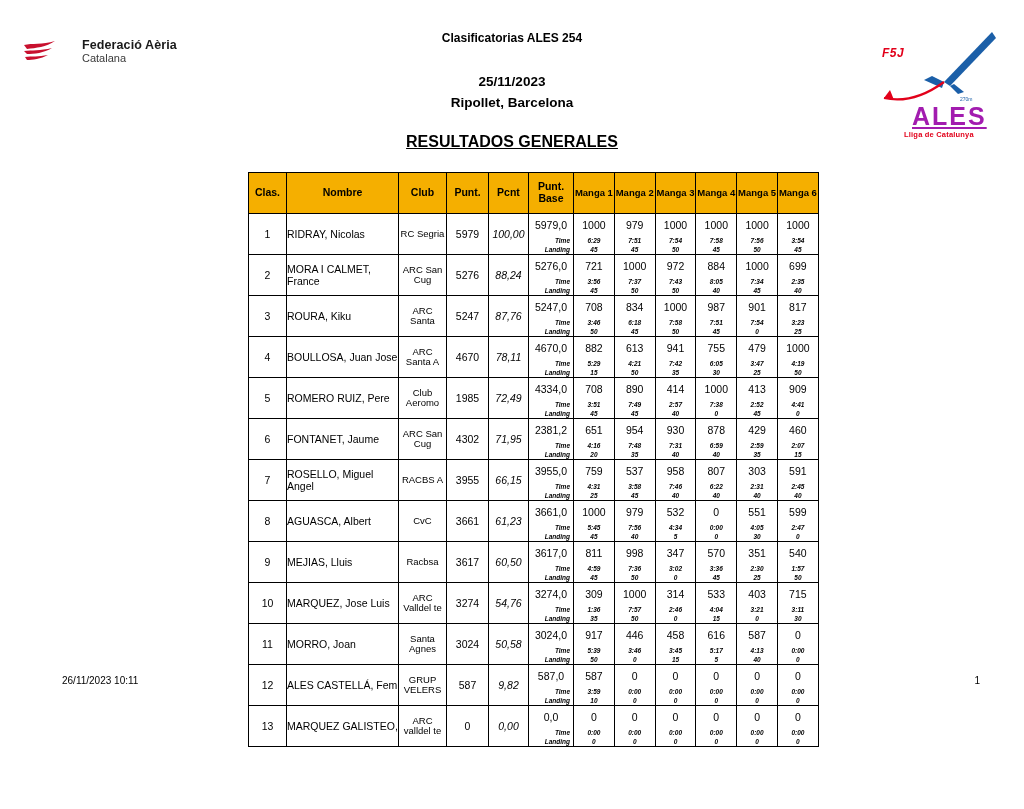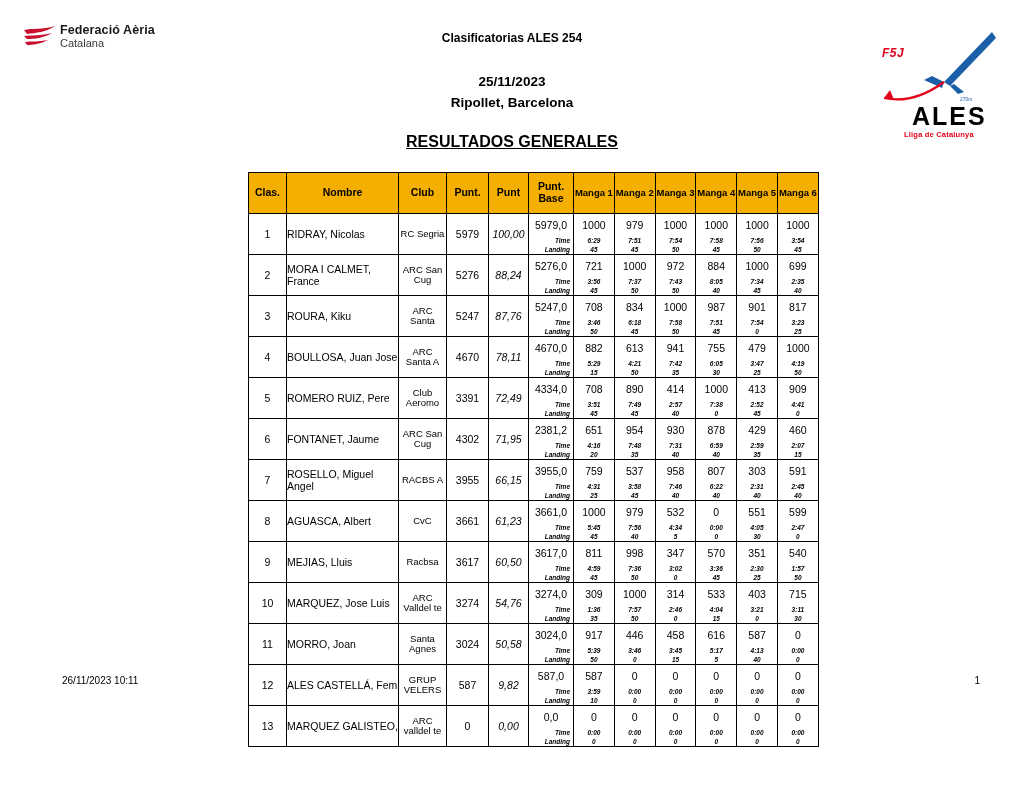--- a/index.html
+++ b/index.html
@@ -13,24 +13,24 @@
     position: relative;
     font-family: "Liberation Sans", sans-serif;
     color: #000;
     overflow: hidden;
   }
 
   
   .logo-left {
     position: absolute;
     left: 22px;
-    top: 23px;
+    top: 38px;
     display: flex;
     align-items: center;
-    gap: 2px;
+    gap: 24px;
   }
   .logo-left .mark {
     width: 36px;
     height: 26px;
     position: relative;
   }
   .logo-left .mark svg { display: block; }
   .logo-left .txt {
     line-height: 1.15;
   }
@@ -97,23 +97,24 @@
     font-style: italic;
     color: #e2001a;
     letter-spacing: .5px;
   }
   .logo-right .ales {
     position: absolute;
     left: 38px;
     top: 78px;
     font-size: 25px;
     font-weight: bold;
-    color: #000000;
+    color: #a21caf;
     letter-spacing: 2px;
     font-family: "Liberation Sans", sans-serif;
+    text-decoration: underline;
   }
   .logo-right .lliga {
     position: absolute;
     left: 30px;
     top: 106px;
     font-size: 7.5px;
     font-weight: bold;
     color: #e2001a;
     letter-spacing: .2px;
   }
@@ -261,21 +262,21 @@
       <col class="c-manga">
         <col class="c-manga">
         <col class="c-manga">
     </colgroup>
     <thead>
       <tr>
         <th>Clas.</th>
         <th>Nombre</th>
         <th>Club</th>
         <th>Punt.</th>
-        <th>Punt</th>
+        <th>Pcnt</th>
         <th>Punt. Base</th>
         <th class="manga">Manga 1</th>
         <th class="manga">Manga 2</th>
         <th class="manga">Manga 3</th>
         <th class="manga">Manga 4</th>
         <th class="manga">Manga 5</th>
         <th class="manga">Manga 6</th>
       </tr>
     </thead>
     <tbody id="results-body">
@@ -404,21 +405,21 @@
           <td style="font-size: 6.5px; font-style: italic; font-weight: bold; text-align: center; border-top: none; border-right: 1px solid rgb(0, 0, 0); border-bottom: 1px solid rgb(0, 0, 0); border-left: 1px solid rgb(0, 0, 0); border-image: initial;">50</td>
           <td style="font-size: 6.5px; font-style: italic; font-weight: bold; text-align: center; border-top: none; border-right: 1px solid rgb(0, 0, 0); border-bottom: 1px solid rgb(0, 0, 0); border-left: 1px solid rgb(0, 0, 0); border-image: initial;">35</td>
           <td style="font-size: 6.5px; font-style: italic; font-weight: bold; text-align: center; border-top: none; border-right: 1px solid rgb(0, 0, 0); border-bottom: 1px solid rgb(0, 0, 0); border-left: 1px solid rgb(0, 0, 0); border-image: initial;">30</td>
           <td style="font-size: 6.5px; font-style: italic; font-weight: bold; text-align: center; border-top: none; border-right: 1px solid rgb(0, 0, 0); border-bottom: 1px solid rgb(0, 0, 0); border-left: 1px solid rgb(0, 0, 0); border-image: initial;">25</td>
           <td style="font-size: 6.5px; font-style: italic; font-weight: bold; text-align: center; border-top: none; border-right: 1px solid rgb(0, 0, 0); border-bottom: 1px solid rgb(0, 0, 0); border-left: 1px solid rgb(0, 0, 0); border-image: initial;">50</td>
         </tr>
         <tr class="row-main">
           <td class="clas" rowspan="3">5</td>
           <td class="nombre" rowspan="3">ROMERO RUIZ, Pere</td>
           <td class="club" rowspan="3">Club Aeromo</td>
-          <td class="punt" rowspan="3">3391</td>
+          <td class="punt" rowspan="3">1985</td>
           <td class="pcnt" rowspan="3">72,49</td>
           <td class="base" rowspan="1" style="border-bottom: none;">4334,0</td>
           <td class="score" rowspan="1" style="border-bottom: none;">708</td>
           <td class="score" rowspan="1" style="border-bottom: none;">890</td>
           <td class="score" rowspan="1" style="border-bottom: none;">414</td>
           <td class="score" rowspan="1" style="border-bottom: none;">1000</td>
           <td class="score" rowspan="1" style="border-bottom: none;">413</td>
           <td class="score" rowspan="1" style="border-bottom: none;">909</td>
         </tr>
         <tr class="row-sub">

